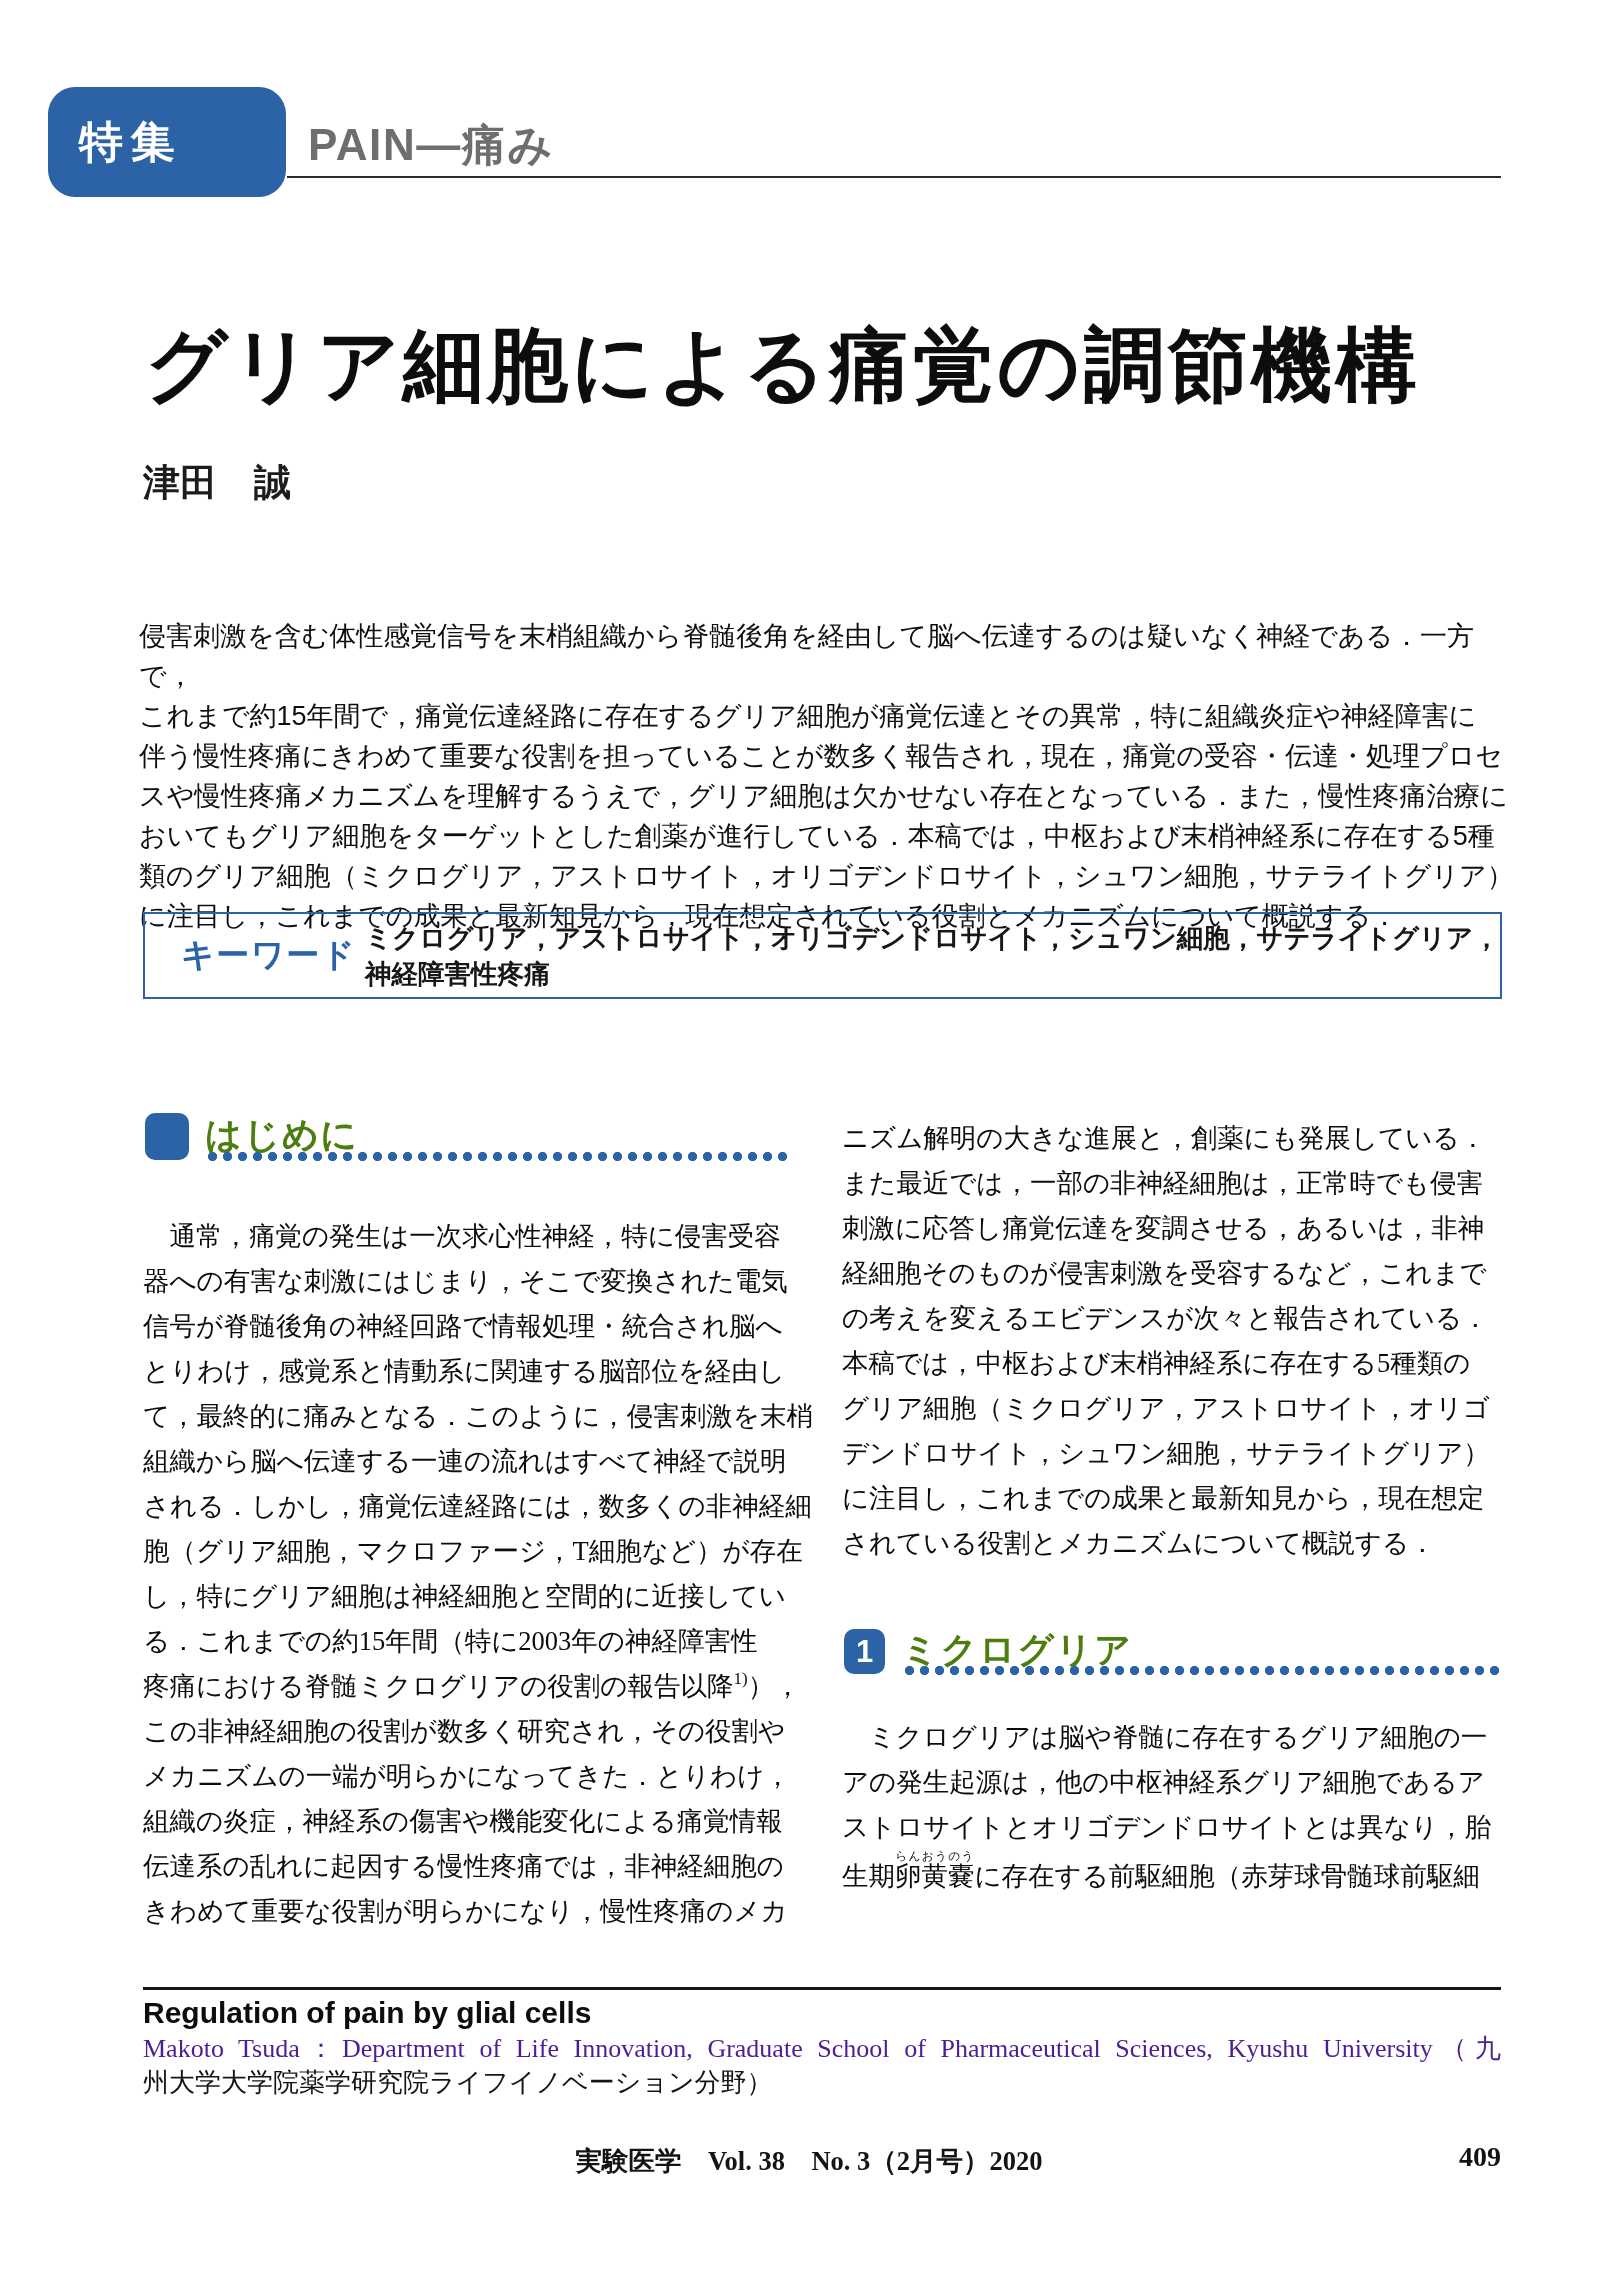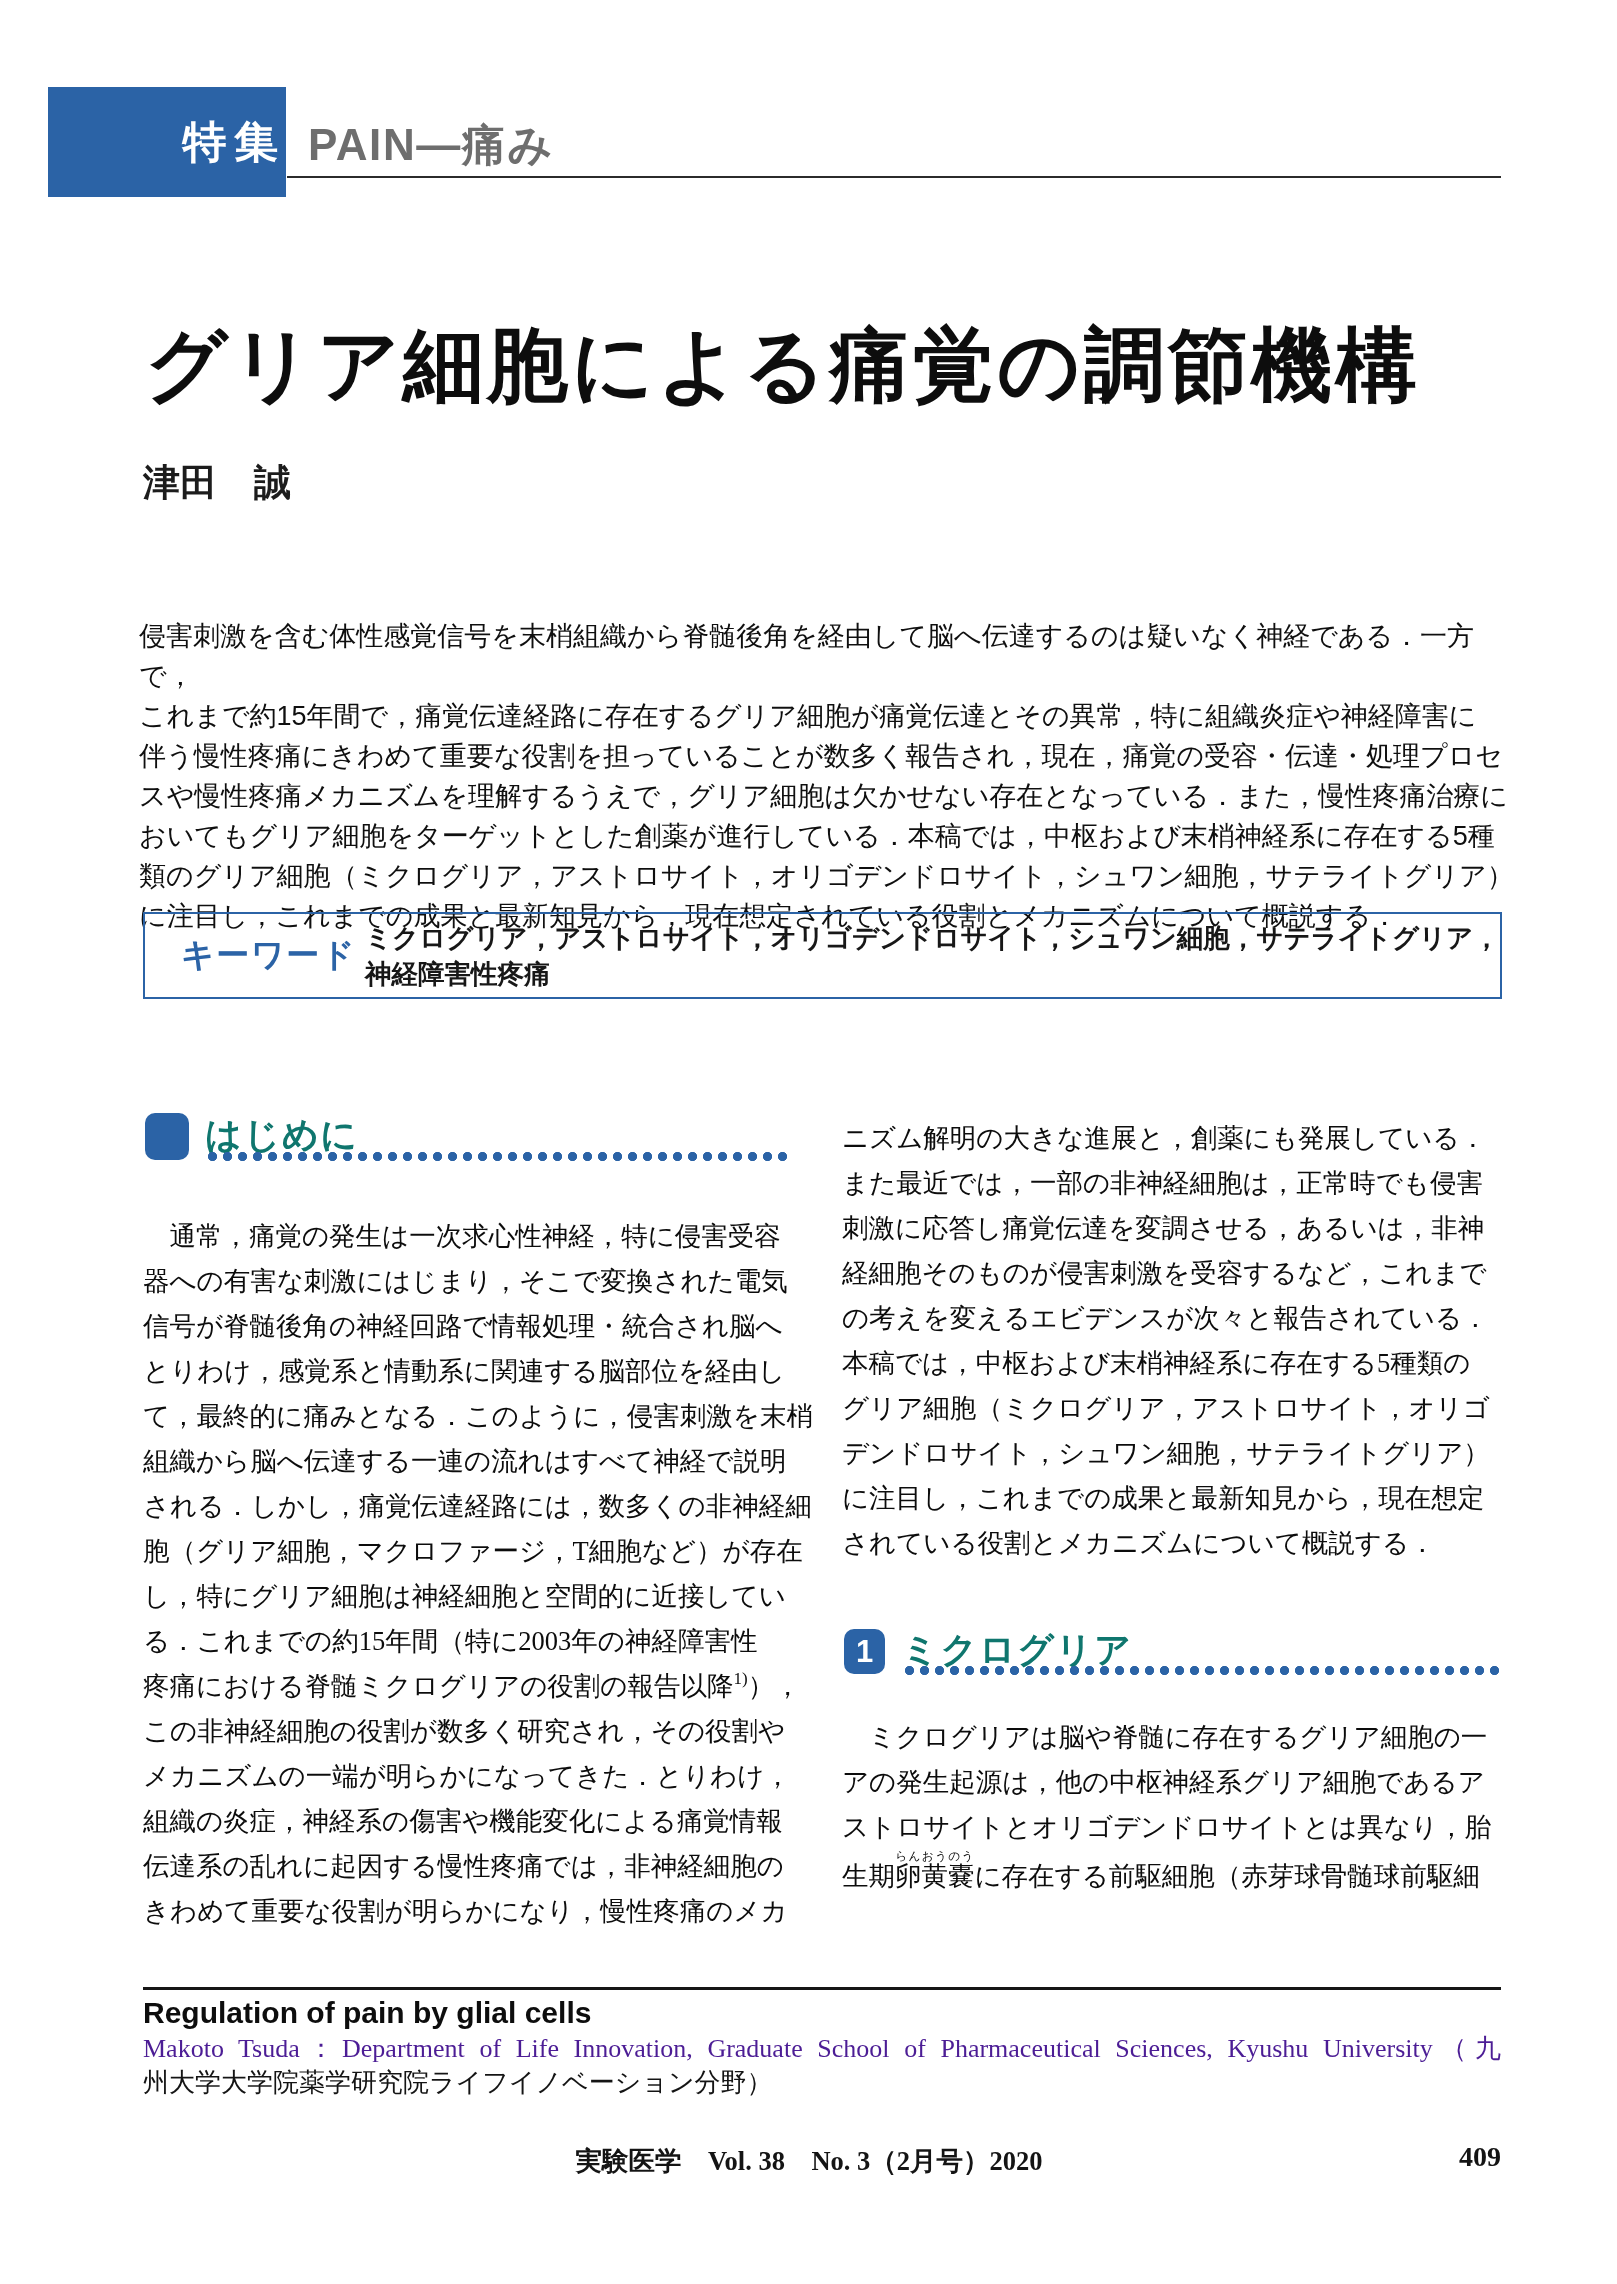--- a/index.html
+++ b/index.html
@@ -17,22 +17,22 @@
     color:var(--ink);
   }
   .abs{position:absolute;}
   .gothic{font-family:"Liberation Sans", sans-serif;}
   .mincho{font-family:"Liberation Serif", serif;}
 
   
   .feature-box{
     left:48px;top:87px;width:238px;height:110px;
     background:var(--blue);
-    display:flex;align-items:center;justify-content:flex-end;
-    padding-left:31px;box-sizing:border-box;
+    display:flex;align-items:center;justify-content:flex-start;
+    padding-left:31px;box-sizing:border-box;border-radius:27px;
   }
   .feature-box .label{
     color:#fff;font-size:44px;font-weight:bold;letter-spacing:7.8px;
   }
   .series-title{
     left:308px;top:117px;height:56px;line-height:56px;
     font-size:44px;font-weight:600;color:var(--gray);letter-spacing:1.6px;
   }
   .header-rule{left:287px;top:176px;width:1214px;height:2.3px;background:#2b2b2b;}
 
@@ -67,21 +67,21 @@
     white-space:pre-line;color:#171717;
   }
 
   
   .sec-bullet{
     background:var(--blue);border-radius:10px;
     display:flex;align-items:center;justify-content:center;
     color:#fff;font-weight:bold;
   }
   .sec-heading{
-    font-size:36px;font-weight:800;color:#0f766e;letter-spacing:1.6px;
+    font-size:36px;font-weight:800;color:#4d7c0f;letter-spacing:1.6px;
     white-space:nowrap;
   }
   .dots{
     height:11px;
     background-image:radial-gradient(circle, var(--blue) 4.3px, rgba(0,0,0,0) 5px);
     background-size:15px 11px;background-repeat:repeat-x;background-position:0 50%;
   }
 
   
   .col{

